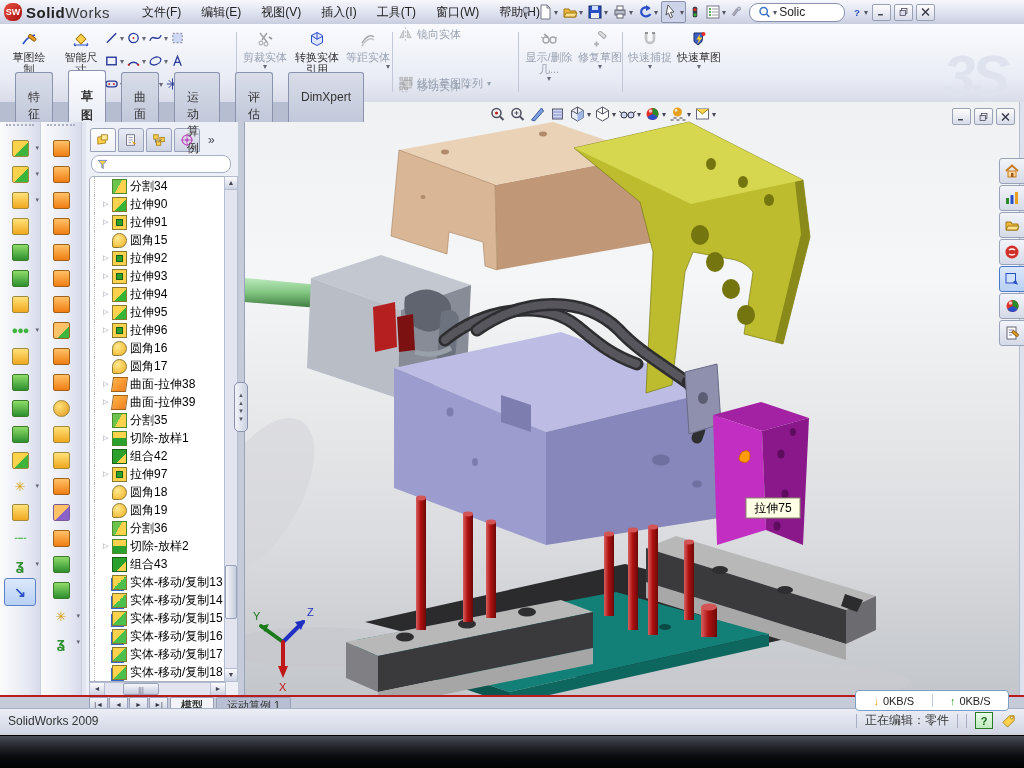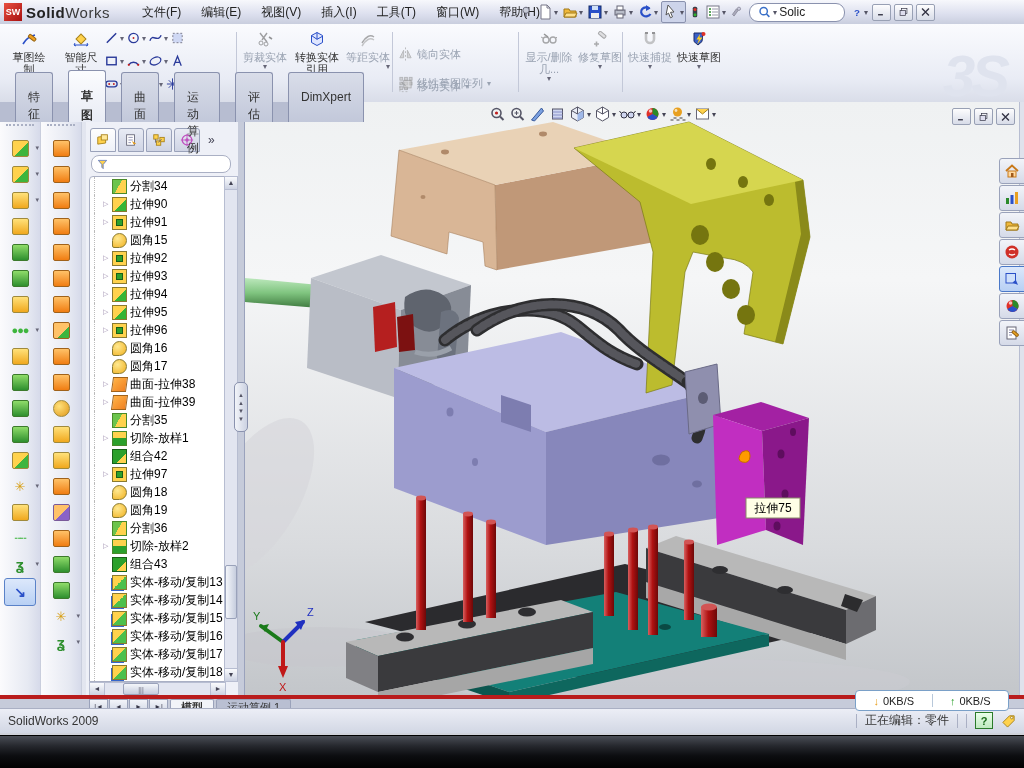--- a/index.html
+++ b/index.html
@@ -4,21 +4,21 @@
 <style>
   html,body{margin:0;padding:0}
   body{width:1024px;height:768px;position:relative;overflow:hidden;
        font-family:"Liberation Sans",sans-serif;font-size:12px;background:#cfd2da;color:#222}
   .abs{position:absolute}
   svg{display:block}
   
   #titlebar{left:0;top:0;width:1024px;height:24px;
     background:linear-gradient(#f7f8fc,#dcdfee 60%,#c9cede);border-bottom:1px solid #9aa2bc}
   #logo{left:4px;top:2px;height:20px;display:flex;align-items:center;gap:4px}
-  .logocube{width:18px;height:18px;border-radius:0;background:linear-gradient(135deg,#e85040,#a81010);
+  .logocube{width:18px;height:18px;border-radius:8px;background:linear-gradient(135deg,#e85040,#a81010);
     color:#fff;font-size:9px;font-weight:bold;display:flex;align-items:center;justify-content:center}
   .logotext{font-size:15px;color:#3a3a3a;letter-spacing:.5px}
   .logotext b{color:#222}
   #menus{left:132px;top:0;height:24px;display:flex;align-items:center}
   .menu{padding:4px 10px;color:#222}
   #tbtools{left:518px;top:0;height:24px;display:flex;align-items:center;gap:2px}
   .tbtn{height:20px;display:flex;align-items:center;padding:0 1px;border-radius:2px}
   .tbtn .dd{font-size:8px;color:#556;margin-left:1px}
   .tbtn.boxed{border:1px solid #8a92ae;background:#cdd4ea}
   .searchbox{display:flex;align-items:center;gap:2px;background:#fff;border:1px solid #8a92ae;
@@ -105,21 +105,21 @@
   #headsup{left:244px;top:4px;display:flex;align-items:center;gap:3px;z-index:4}
   .huicon{display:flex;align-items:center}
   .huicon .dd{font-size:8px;color:#445;margin-left:1px}
   #winctl{right:10px;top:6px;display:flex;gap:2px;z-index:4}
   #taskpane{right:0;top:56px;width:26px;z-index:4}
   .tpbtn{width:24px;height:24px;margin-bottom:1px;border:1px solid #9aa2ba;border-radius:3px 0 0 3px;
     background:linear-gradient(#f2f4f9,#d5dae8);display:flex;align-items:center;justify-content:center}
   .tpbtn.pressed{background:linear-gradient(#dce8fb,#b8d0f4);border-color:#4a78c8}
   #tpstrip{right:0;top:0;width:5px;height:593px;background:#dfe2ec;border-left:1px solid #b7bdd1}
   
-  #doctabs{left:0;top:695px;width:1024px;height:16px;background:#c6cbda;border-top:4px solid #b91c1c;display:flex;align-items:flex-end}
+  #doctabs{left:0;top:695px;width:1024px;height:16px;background:#c6cbda;border-top:2px solid #b91c1c;display:flex;align-items:flex-end}
   .navbtn{width:17px;height:14px;font-size:7px;text-align:center;line-height:14px;color:#334;
     background:linear-gradient(#f2f4f9,#ccd2e2);border:1px solid #9aa2ba;margin-left:1px}
   .dtab{height:15px;line-height:15px;padding:0 10px;font-size:11px;background:#b9bfd2;border:1px solid #9aa2ba;border-bottom:none;color:#333;margin-left:2px;border-radius:2px 2px 0 0}
   .dtab.active{background:#f2f4f9;font-weight:bold}
   
   #statusbar{left:0;top:708px;width:1024px;height:24px;background:linear-gradient(#eceef6,#d2d7e4);border-top:1px solid #aab0c4}
   #sbleft{left:8px;top:5px;color:#333}
   #sbright{right:8px;top:3px;display:flex;align-items:center;gap:8px;color:#333}
   .sbsep{width:1px;height:14px;background:#aab0c4}
   #netwidget{left:855px;top:690px;width:152px;height:19px;background:#fff;border:1px solid #7aa0c8;border-radius:4px;
@@ -428,21 +428,21 @@
           <path d="M9 9l2 2" stroke="#c02020"></path>
         </svg>
         <span class="dd">▾</span>
       </span>
       <span class="egcell">
         <svg width="15" height="16" viewBox="0 0 16 16">
           <path d="M8 2v12M2 8h12M4 4l8 8M12 4l-8 8" stroke="#2a3a9a" stroke-width="1"></path>
         </svg>
       </span>
     </div>
-    <div class="patrow" style="top: 20px;">
+    <div class="patrow" style="top: 0;">
       <span>
         <svg width="15" height="16" viewBox="0 0 16 16">
           <path d="M8 1v14" stroke="#888" stroke-dasharray="2,2"></path>
           <path d="M6 4L2 12h4zM10 4l4 8h-4z" fill="#b8bcc8" stroke="#889"></path>
         </svg>
       </span>
       <span>镜向实体</span>
     </div>
     <div class="patrow" style="top: 29px; margin-top: 20px;">
       <span>

